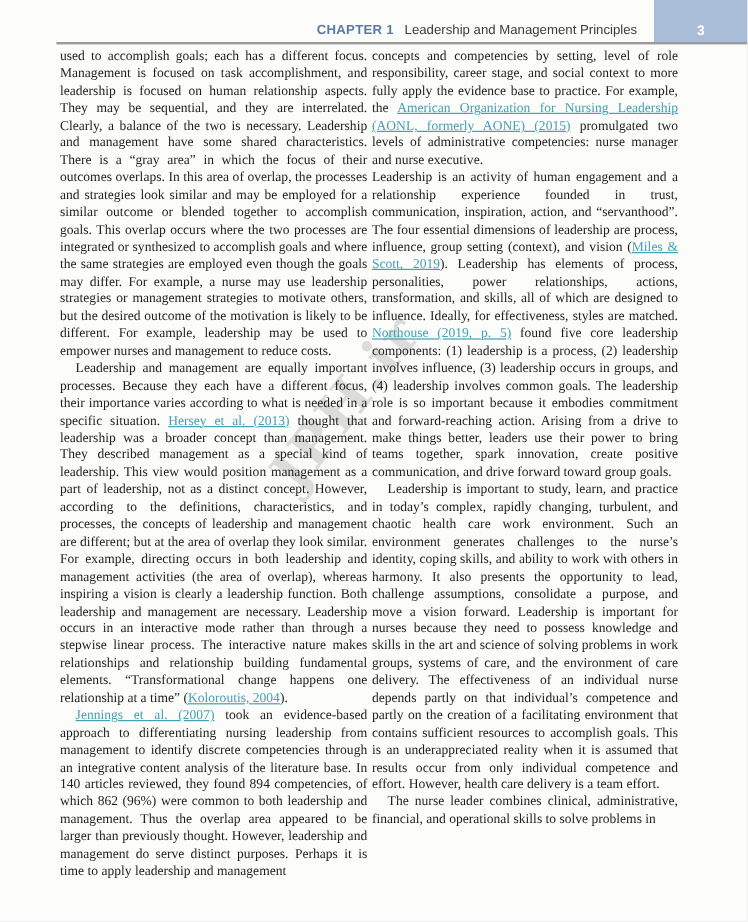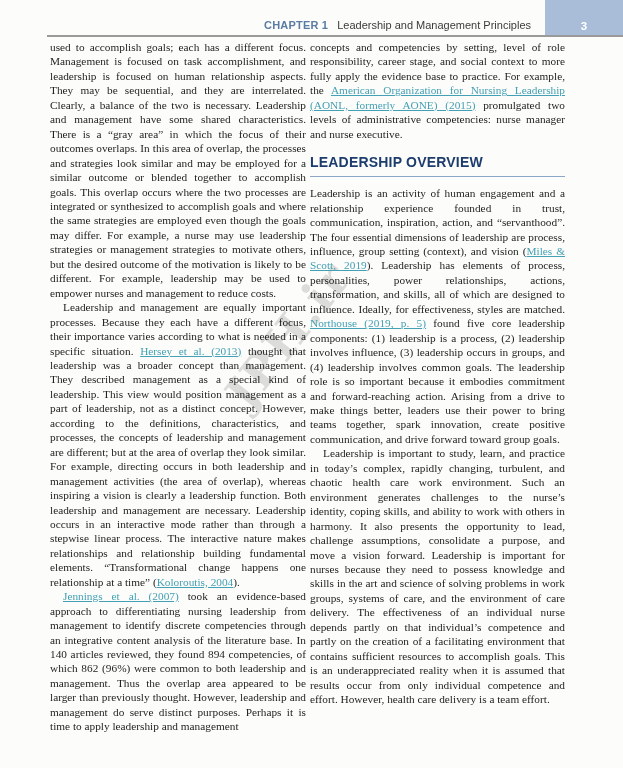--- a/index.html
+++ b/index.html
@@ -93,19 +93,19 @@
   <div class="watermark">JPH.ir</div>
 
   <div class="columns">
     <div class="column left">
         <p class="body-para"><span>used to accomplish goals; each has a different focus. Management is focused on task accomplishment, and leadership is focused on human relationship aspects. They may be sequential, and they are interrelated. Clearly, a balance of the two is necessary. Leadership and management have some shared characteristics. There is a “gray area” in which the focus of their outcomes overlaps. In this area of overlap, the processes and strategies look similar and may be employed for a similar outcome or blended together to accomplish goals. This overlap occurs where the two processes are integrated or synthesized to accomplish goals and where the same strategies are employed even though the goals may differ. For example, a nurse may use leadership strategies or management strategies to motivate others, but the desired outcome of the motivation is likely to be different. For example, leadership may be used to empower nurses and management to reduce costs.</span></p>
         <p class="body-para indent"><span>Leadership and management are equally important processes. Because they each have a different focus, their importance varies according to what is needed in a specific situation. </span><span class="citation">Hersey et al. (2013)</span><span> thought that leadership was a broader concept than management. They described management as a special kind of leadership. This view would position management as a part of leadership, not as a distinct concept. However, according to the definitions, characteristics, and processes, the concepts of leadership and management are different; but at the area of overlap they look similar. For example, directing occurs in both leadership and management activities (the area of overlap), whereas inspiring a vision is clearly a leadership function. Both leadership and management are necessary. Leadership occurs in an interactive mode rather than through a stepwise linear process. The interactive nature makes relationships and relationship building fundamental elements. “Transformational change happens one relationship at a time” (</span><span class="citation">Koloroutis, 2004</span><span>).</span></p>
         <p class="body-para indent"><span class="citation">Jennings et al. (2007)</span><span> took an evidence-based approach to differentiating nursing leadership from management to identify discrete competencies through an integrative content analysis of the literature base. In 140 articles reviewed, they found 894 competencies, of which 862 (96%) were common to both leadership and management. Thus the overlap area appeared to be larger than previously thought. However, leadership and management do serve distinct purposes. Perhaps it is time to apply leadership and management</span></p>
       </div>
     <div class="column right">
         <p class="body-para"><span>concepts and competencies by setting, level of role responsibility, career stage, and social context to more fully apply the evidence base to practice. For example, the </span><span class="citation">American Organization for Nursing Leadership (AONL, formerly AONE) (2015)</span><span> promulgated two levels of administrative competencies: nurse manager and nurse executive.</span></p>
-        <h2 class="section-heading">LEADERSHIP OVERVIEW</h2>
         <p class="body-para"><span>Leadership is an activity of human engagement and a relationship experience founded in trust, communication, inspiration, action, and “servanthood”. The four essential dimensions of leadership are process, influence, group setting (context), and vision (</span><span class="citation">Miles &amp; Scott, 2019</span><span>). Leadership has elements of process, personalities, power relationships, actions, transformation, and skills, all of which are designed to influence. Ideally, for effectiveness, styles are matched. </span><span class="citation">Northouse (2019, p. 5)</span><span> found five core leadership components: (1) leadership is a process, (2) leadership involves influence, (3) leadership occurs in groups, and (4) leadership involves common goals. The leadership role is so important because it embodies commitment and forward-reaching action. Arising from a drive to make things better, leaders use their power to bring teams together, spark innovation, create positive communication, and drive forward toward group goals.</span></p>
         <p class="body-para indent"><span>Leadership is important to study, learn, and practice in today’s complex, rapidly changing, turbulent, and chaotic health care work environment. Such an environment generates challenges to the nurse’s identity, coping skills, and ability to work with others in harmony. It also presents the opportunity to lead, challenge assumptions, consolidate a purpose, and move a vision forward. Leadership is important for nurses because they need to possess knowledge and skills in the art and science of solving problems in work groups, systems of care, and the environment of care delivery. The effectiveness of an individual nurse depends partly on that individual’s competence and partly on the creation of a facilitating environment that contains sufficient resources to accomplish goals. This is an underappreciated reality when it is assumed that results occur from only individual competence and effort. However, health care delivery is a team effort.</span></p>
+        <p class="body-para indent"><span>The nurse leader combines clinical, administrative, financial, and operational skills to solve problems in</span></p>
       </div>
   </div>
 
 </div>
 
 </body></html>

